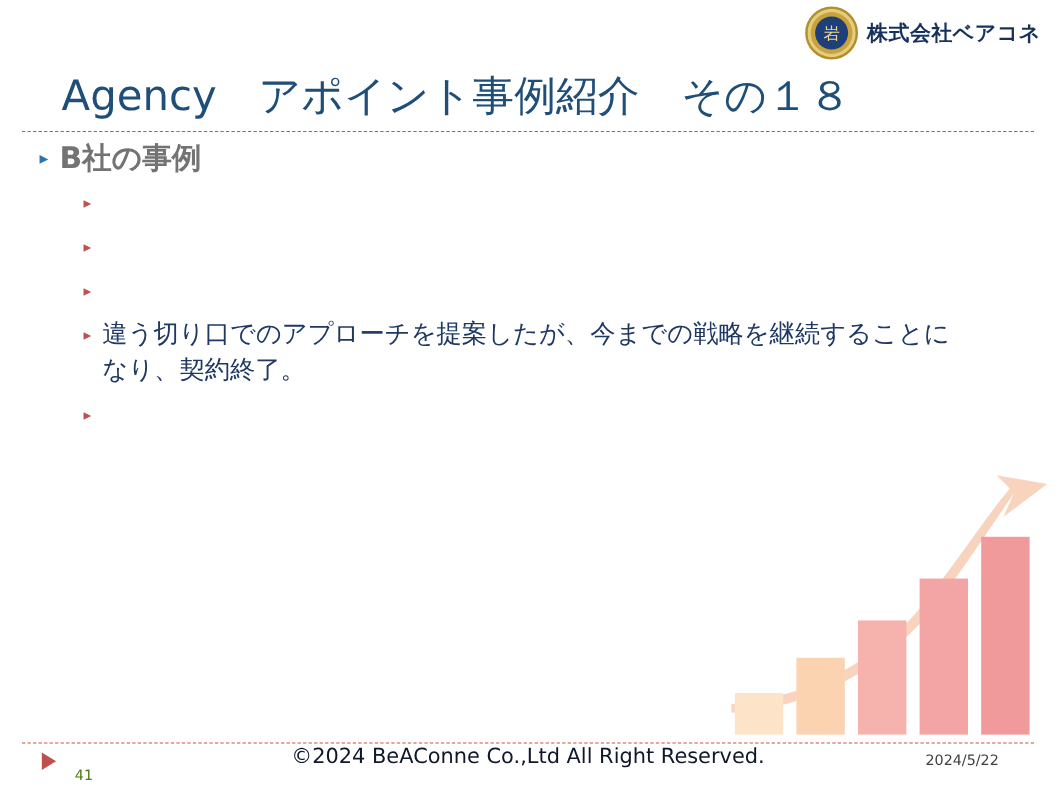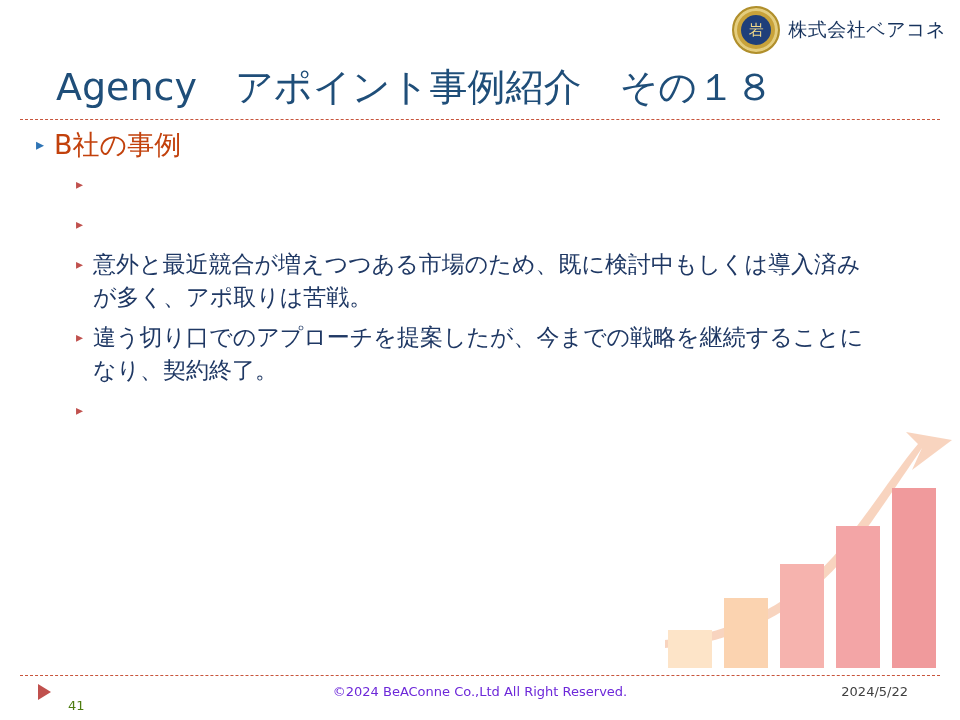--- a/index.html
+++ b/index.html
@@ -51,21 +51,21 @@
     background: #1f3f7a;
     color: #f2d98a;
     font-size: 15px;
     line-height: 30px;
     text-align: center;
     font-family: "DejaVu Sans", sans-serif;
   }
   .logo-text {
     color: #16325c;
     font-size: 19px;
-    font-weight: normal;
+    font-weight: bold;
     letter-spacing: 0.5px;
     white-space: nowrap;
     font-family: "DejaVu Sans", sans-serif;
   }
 
   
   .title {
     position: absolute;
     left: 56px;
     top: 62px;
@@ -98,23 +98,24 @@
   }
   .b1 .arrow {
     color: #2e74b5;
     font-size: 16px;
     line-height: 34px;
     margin-right: 10px;
     flex: 0 0 auto;
   }
   .b1 .txt {
     font-size: 27px;
-    color: #c2410c;
+    color: #737373;
     line-height: 34px;
     font-family: "DejaVu Sans", sans-serif;
+    font-weight: bold;
   }
 
   .b2 {
     display: flex;
     align-items: flex-start;
     margin: 0 0 7px 0;
     padding-left: 40px;
   }
   .b2 .arrow {
     color: #c0504d;
@@ -165,22 +166,22 @@
     bottom: 7px;
     font-size: 13px;
     color: #4d7c0f;
     font-family: "DejaVu Sans", sans-serif;
   }
   .copyright {
     position: absolute;
     left: 0; right: 0;
     bottom: 21px;
     text-align: center;
-    font-size: 13px;
-    color: #6d28d9;
+    font-size: 19px;
+    color: #0f172a;
     font-family: "DejaVu Sans", sans-serif;
   }
   .date {
     position: absolute;
     right: 52px;
     bottom: 21px;
     font-size: 13px;
     color: #404040;
     font-family: "DejaVu Sans", sans-serif;
   }
@@ -210,21 +211,20 @@
     <div class="b2">
       <span class="arrow">▸</span>
     </div>
 
     <div class="b2">
       <span class="arrow">▸</span>
     </div>
 
     <div class="b2">
       <span class="arrow">▸</span>
-      <span class="txt">意外と最近競合が増えつつある市場のため、既に検討中もしくは導入済みが多く、アポ取りは苦戦。</span>
     </div>
 
     <div class="b2">
       <span class="arrow">▸</span>
       <span class="txt">違う切り口でのアプローチを提案したが、今までの戦略を継続することになり、契約終了。</span>
     </div>
 
     <div class="b2">
       <span class="arrow">▸</span>
     </div>

